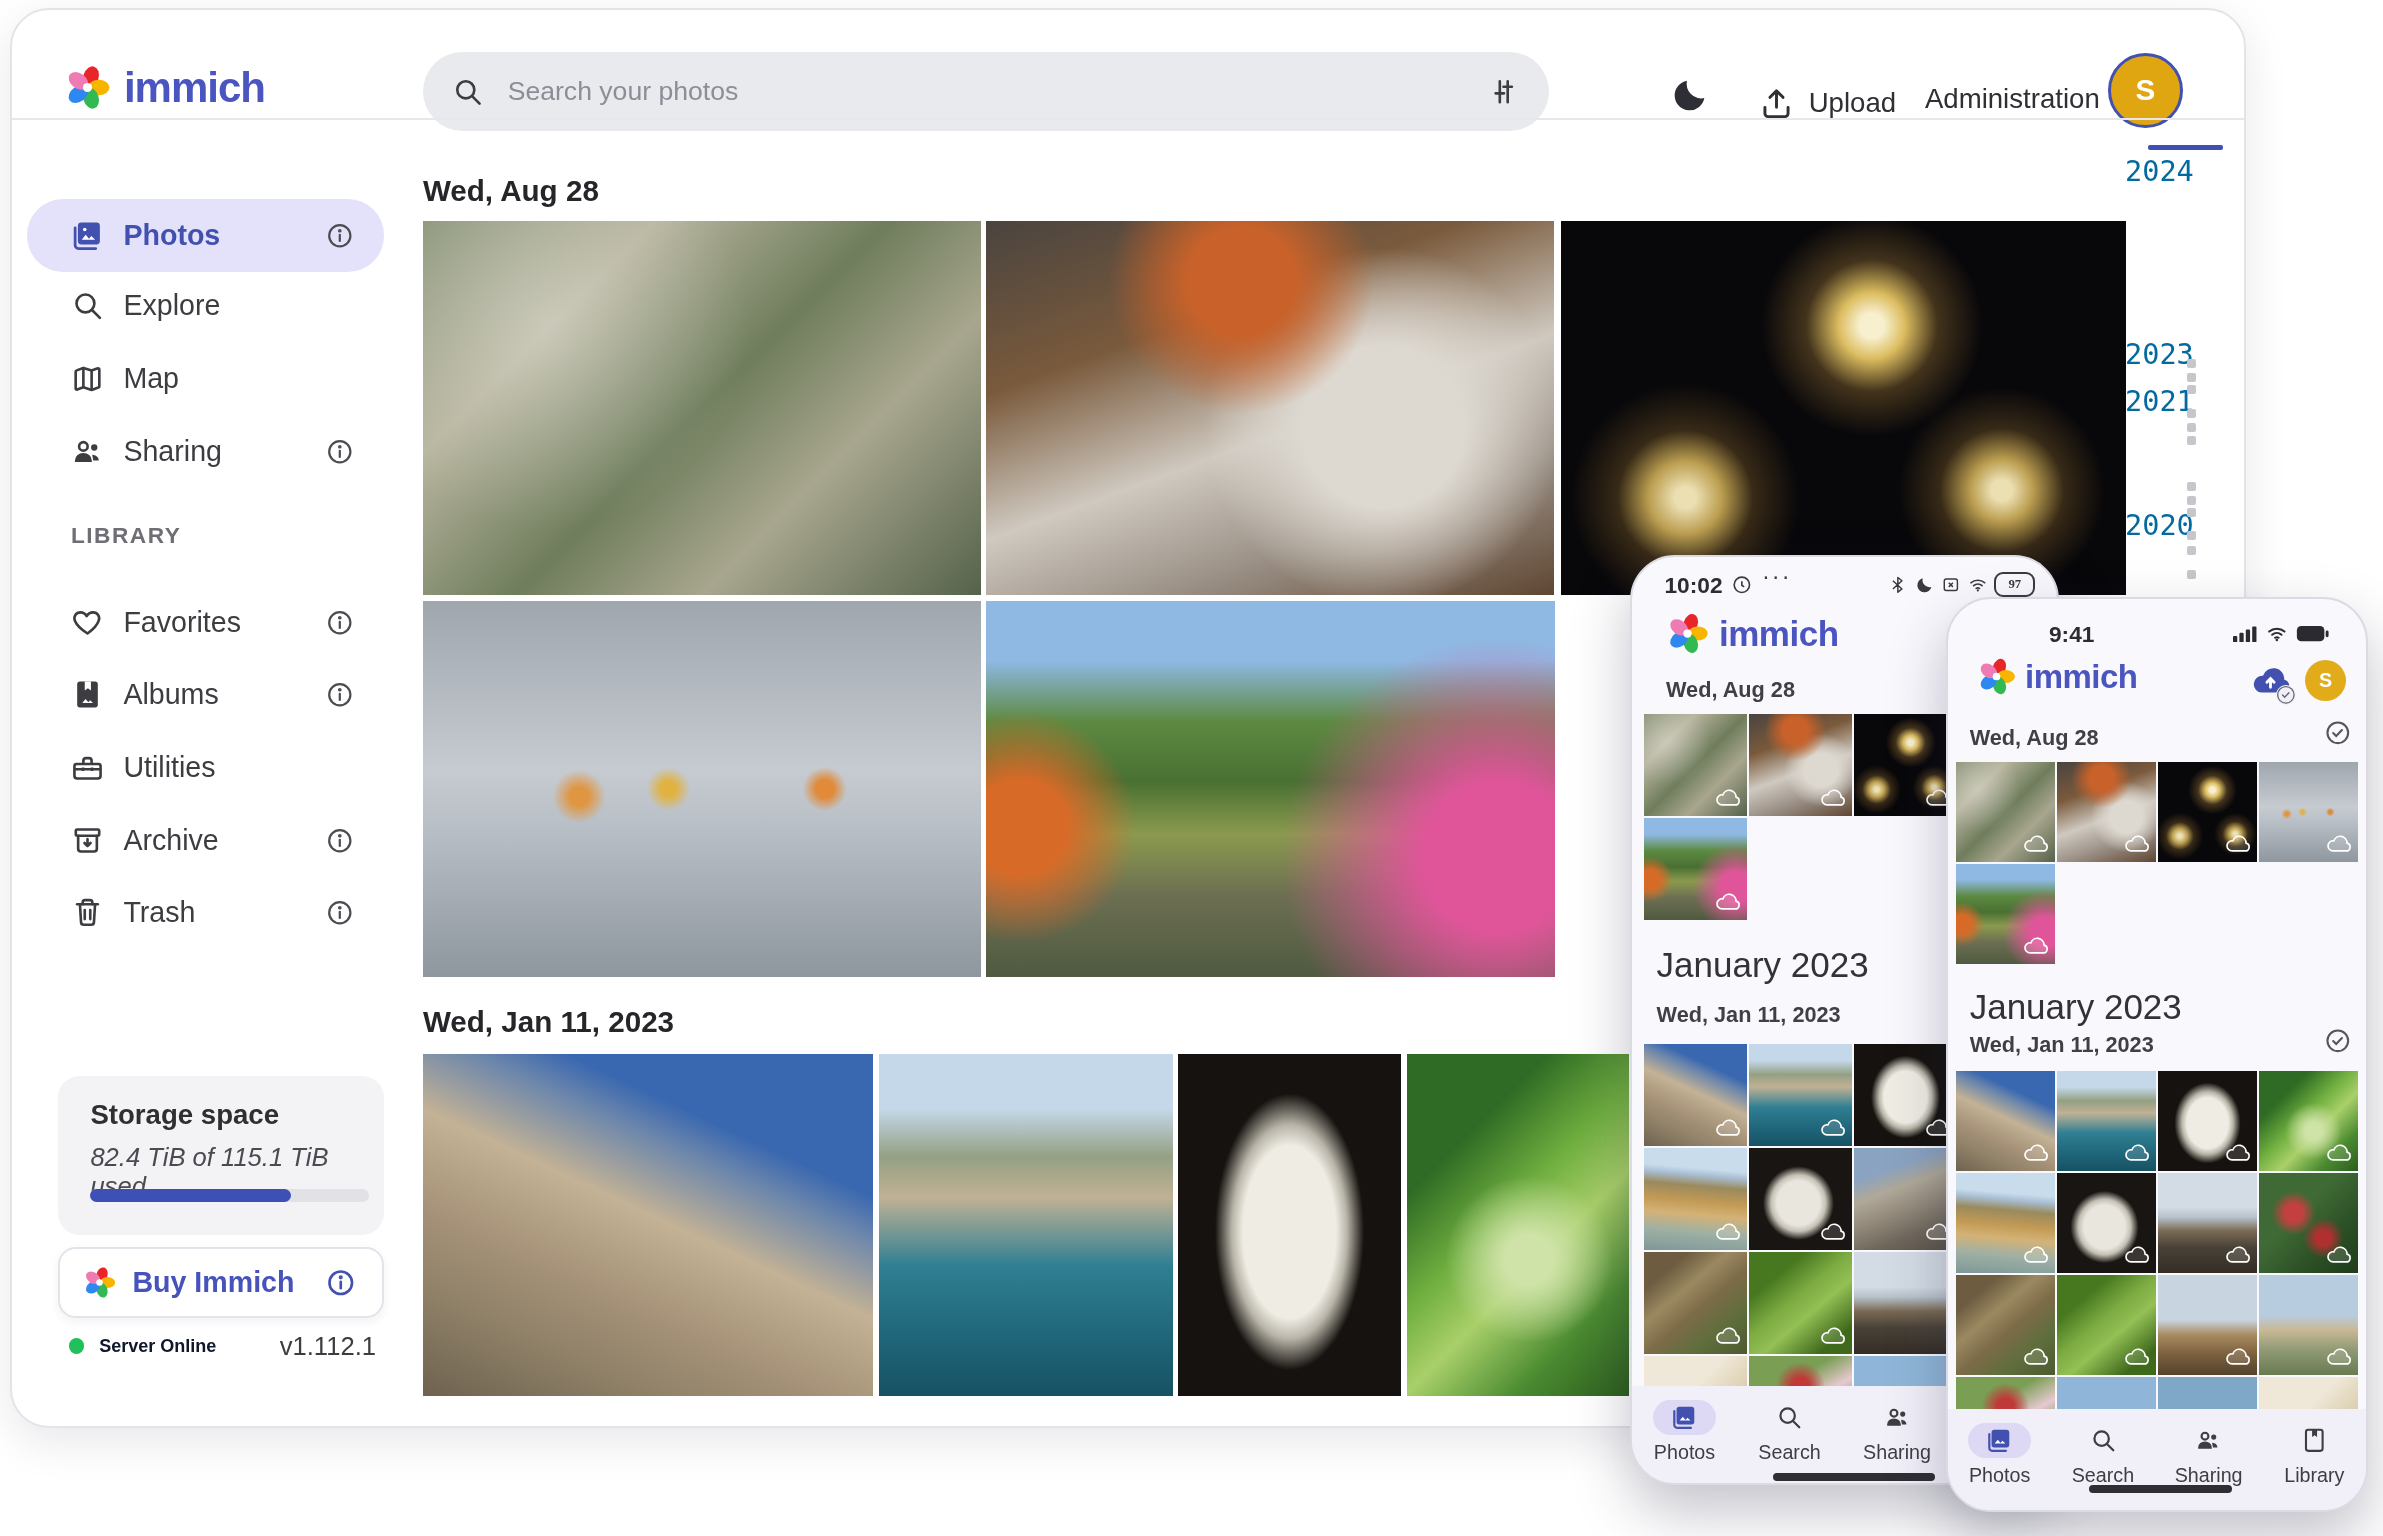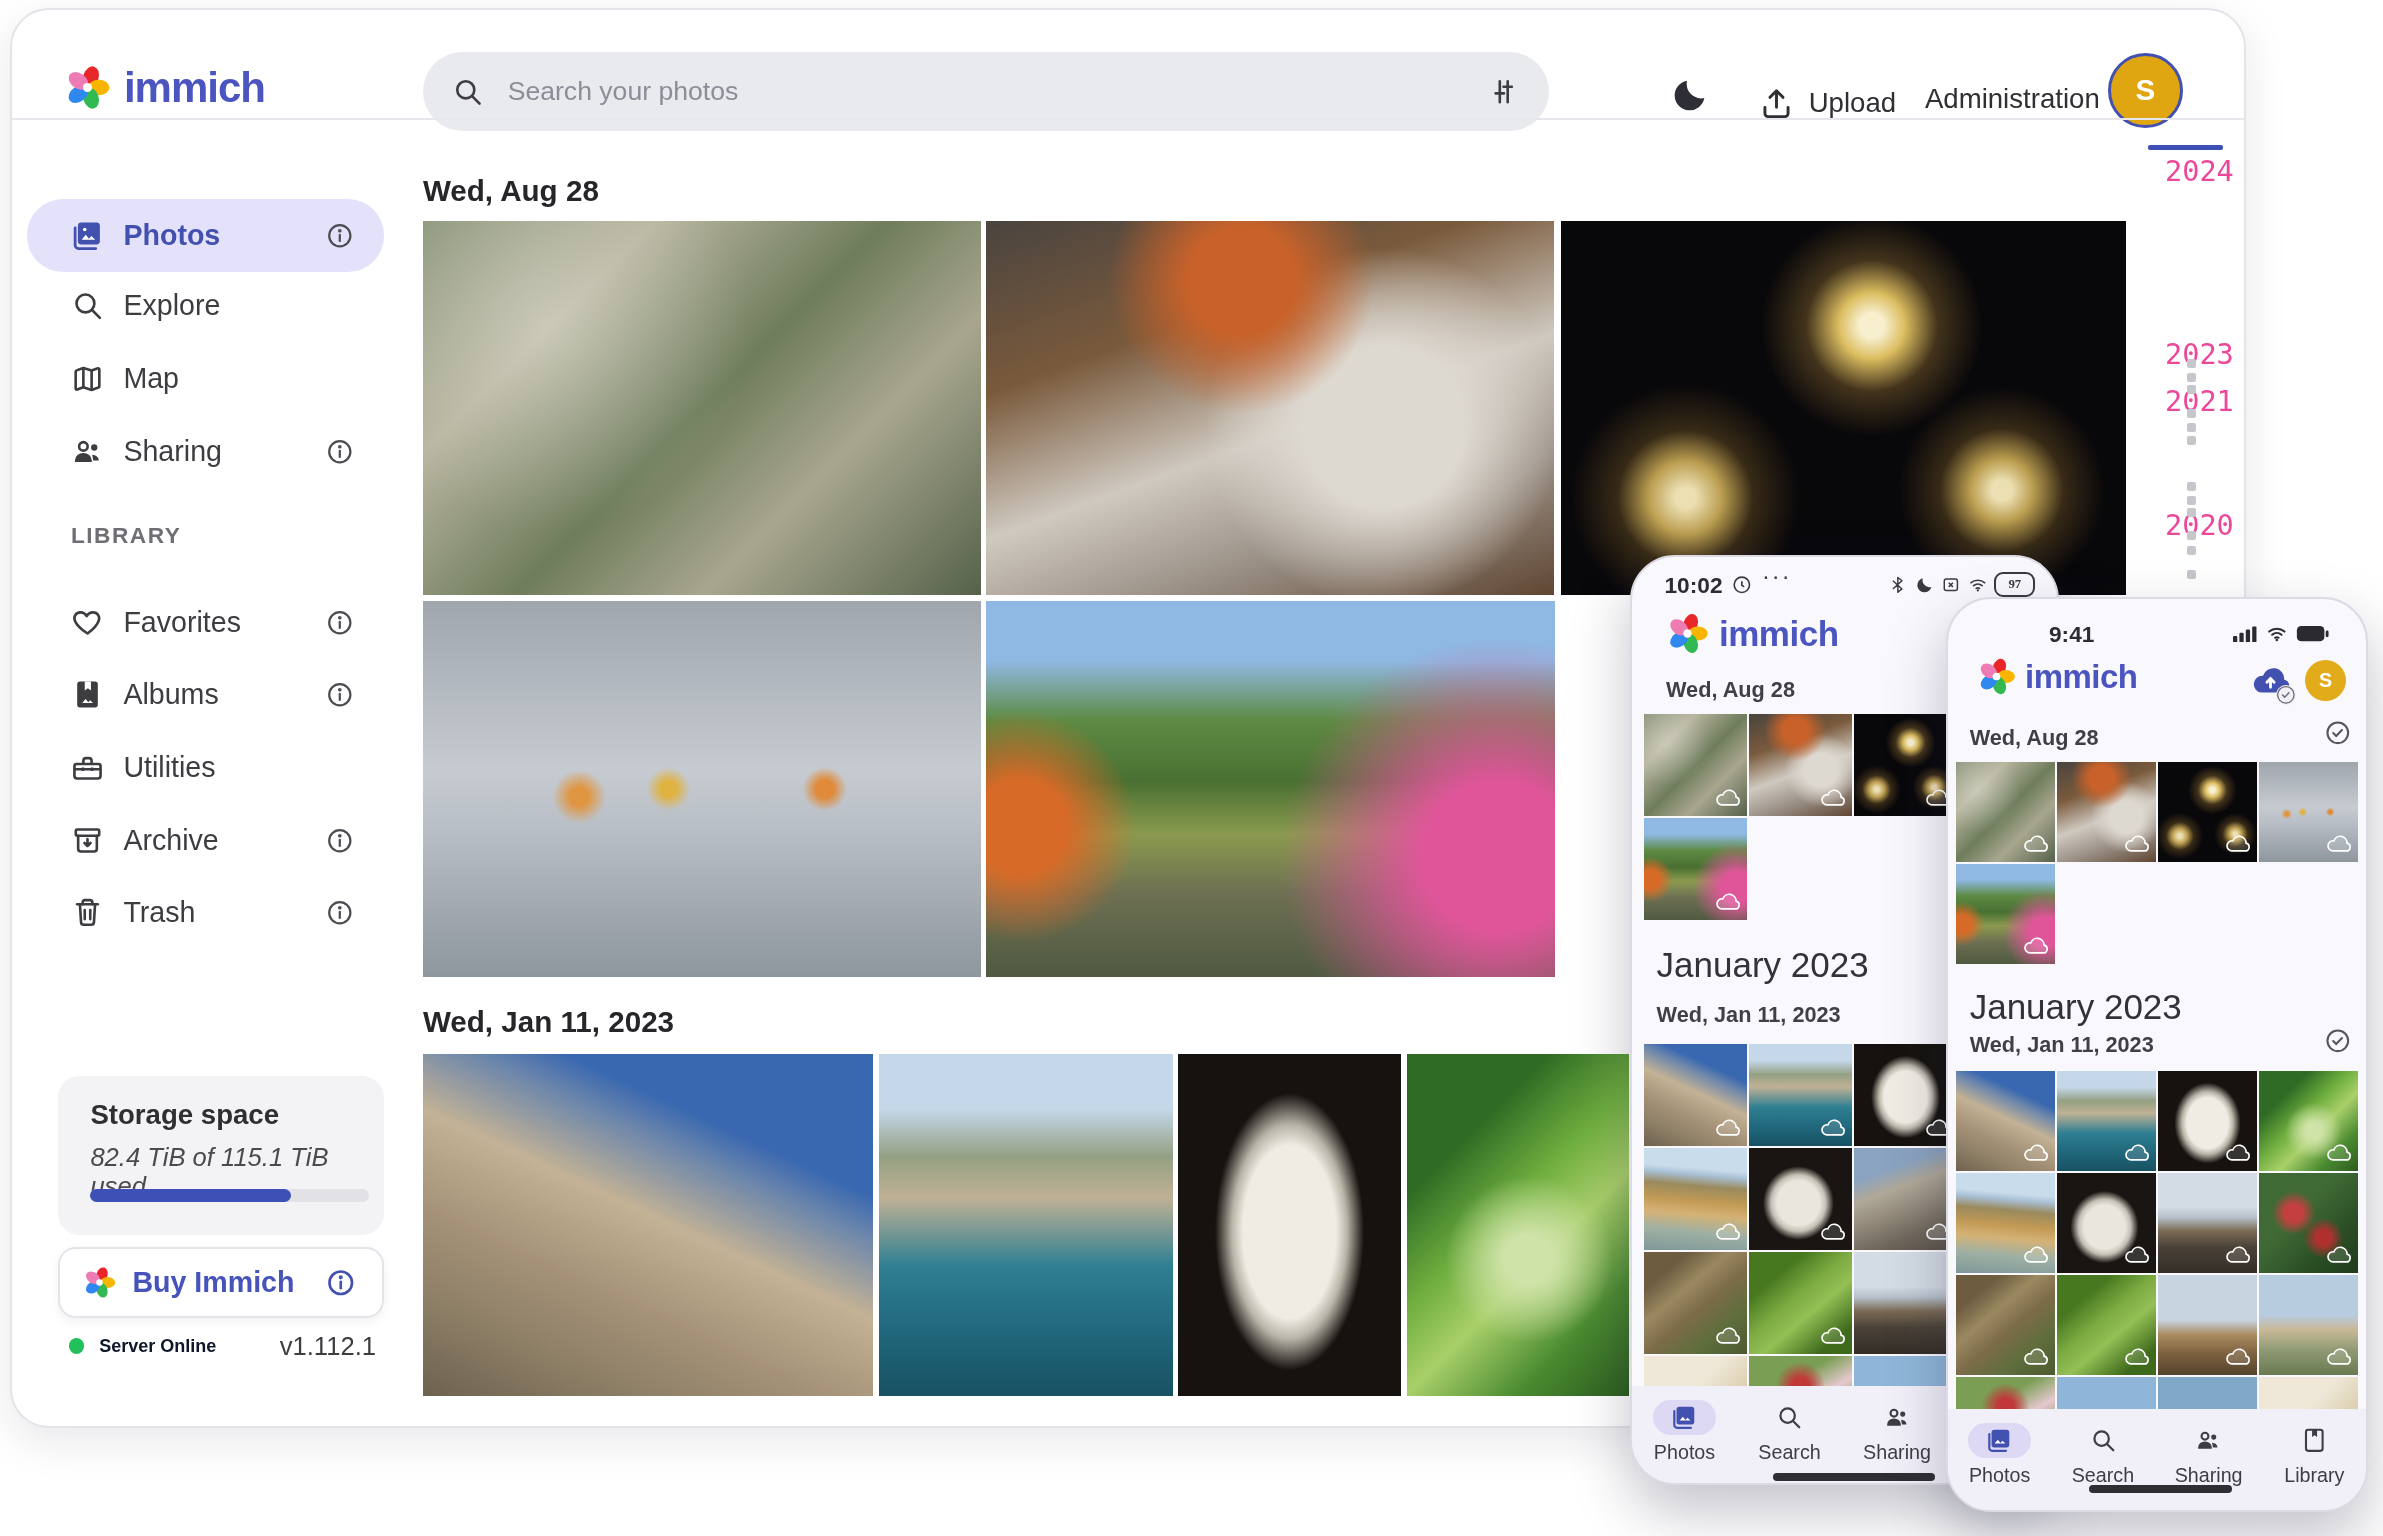--- a/index.html
+++ b/index.html
@@ -50,21 +50,21 @@
   .dot{width:15.8px;height:15.8px;border-radius:50%;background:#22c05a;margin-left:10.8px;}
   .server-label{margin-left:14.8px;font-size:18px;font-weight:700;color:#0f172a;}
   .version{position:absolute;right:7.9px;font-size:25.6px;font-weight:500;color:#3c3c41;}
 
   
   .date-hdr{position:absolute;font-size:29.6px;font-weight:700;color:#26262a;}
   .photo{position:absolute;cursor:pointer;}
 
   
   .year{position:absolute;left:2108px;width:79px;text-align:center;font-family:"DejaVu Sans Mono",monospace;
-    font-size:28.6px;color:#ec4899;margin-left:40px;}
+    font-size:28.6px;color:#0369a1;}
   .year-bar{position:absolute;left:2136px;width:75px;height:4.9px;background:#3c50b5;border-radius:2px;}
   .tdot{position:absolute;left:2175px;width:8.9px;height:8.9px;border-radius:2px;background:#c6c6cd;}
 
   
   .phone{position:absolute;background:#f9f8fd;border:2px solid #dcdae3;border-radius:45px;overflow:hidden;
     box-shadow:0 25.6px 59px rgba(35,35,65,.28);box-sizing:border-box;}
   #phone1{left:1630px;top:555px;width:429px;height:930px;z-index:5;}
   #phone2{left:1946px;top:597px;width:422px;height:915px;z-index:6;}
   .p-time{font-size:22.7px;font-weight:600;color:#2c2c31;}
   .p-brand{font-size:35px;font-weight:700;letter-spacing:-0.5px;color:#4b55c0;}

